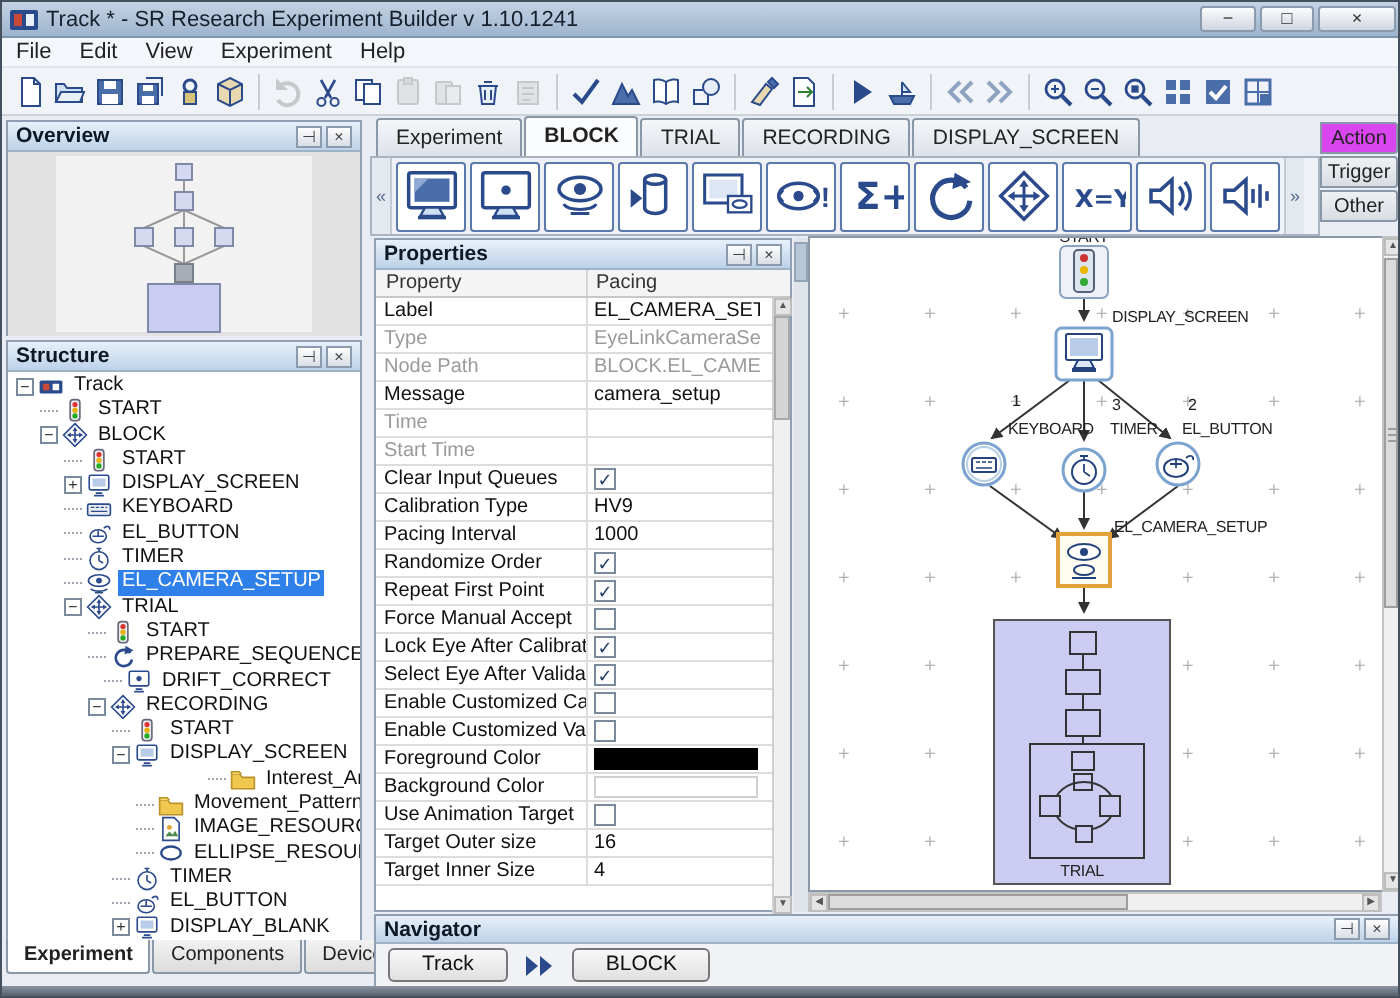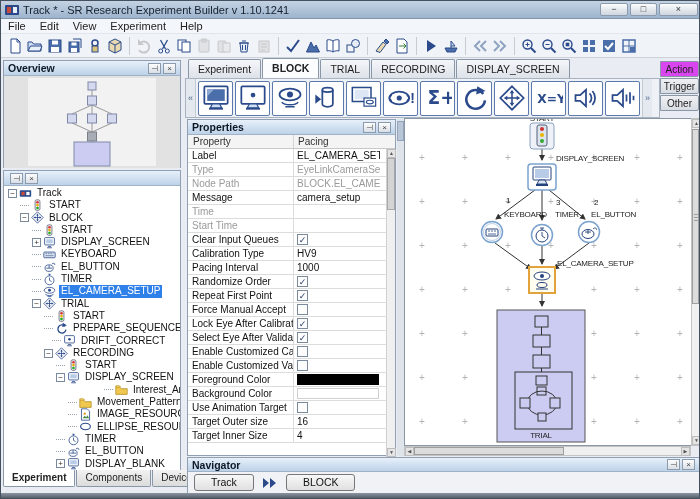--- a/index.html
+++ b/index.html
@@ -348,20 +348,21 @@
         <rect x="83.5" y="38" width="9" height="9" fill="#d4d9f0" stroke="#8089a8"></rect>
         <rect x="103.5" y="38" width="9" height="9" fill="#d4d9f0" stroke="#8089a8"></rect>
         <rect x="83.5" y="56" width="9" height="9" fill="#a8adb5" stroke="#787f88"></rect>
         <rect x="70" y="66" width="36" height="24" fill="#ccccf2" stroke="#8089a8"></rect>
       </svg>
     </div>
   </div>
 
   <div class="panel" id="structure">
     <div class="panel-head">
+      <span class="pt">Structure</span>
       <span class="ph-btn">⊣</span>
       <span class="ph-btn">×</span>
     </div>
     <div id="tree">
         <div class="tree-row" style="padding-left: 4px;">
           <span class="exp">−</span>
           <span class="ticn">
             <svg width="13" height="13" viewBox="0 0 16 16">
               <rect x="1" y="4" width="14" height="8" rx="1" fill="#2a4a8b"></rect>
               <rect x="3" y="6" width="4" height="4" fill="#c94a3a"></rect>

